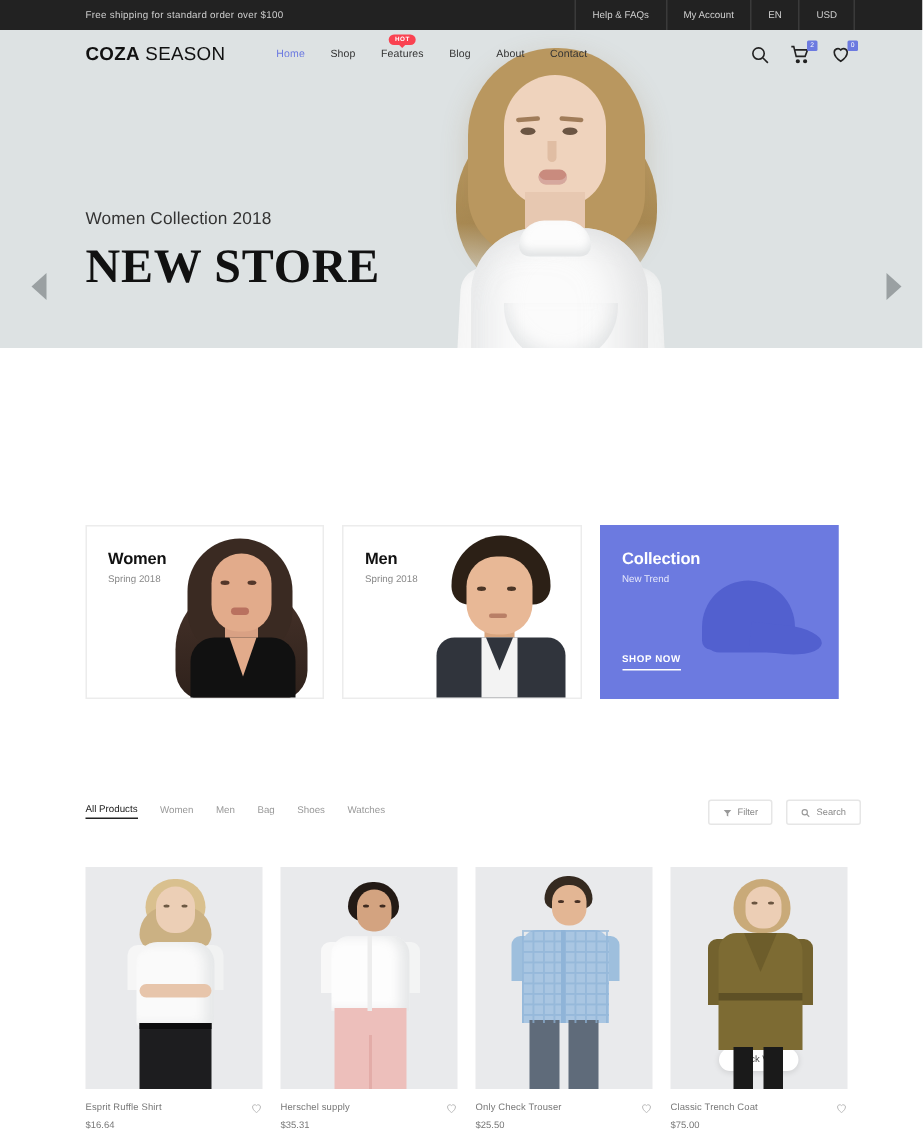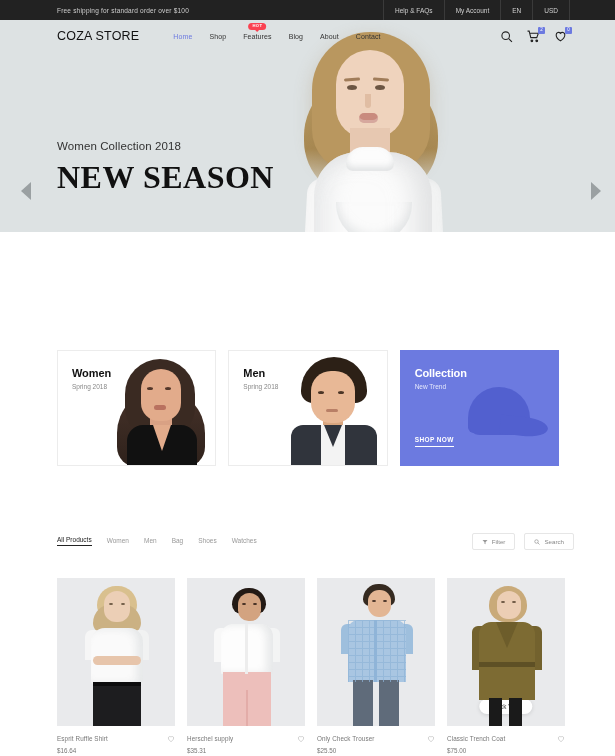--- a/index.html
+++ b/index.html
@@ -25,21 +25,21 @@
     padding: 0 11px; border-left: 1px solid #3a3a3a; white-space: nowrap;
   }
   .topbar-right .topbar-link:last-child { border-right: 1px solid #3a3a3a; margin-right: 45px; }
 
   
   .header {
     position: absolute; top: 20px; left: 0; width: 615px; height: 32px;
     display: flex; align-items: center; z-index: 5;
   }
   .logo { padding-left: 57px; font-size: 12.5px; letter-spacing: .2px; color: #111; white-space: nowrap; }
-  .logo b { font-weight: 400; }
+  .logo b { font-weight: 700; }
   .logo span.light { font-weight: 400; }
 
   .nav { display: flex; align-items: center; margin-left: 34px; gap: 17px; position: relative; }
   .nav-item {
     font-size: 7px; color: #333; position: relative; white-space: nowrap; letter-spacing: .1px;
   }
   .nav-item.active { color: #6c7ae0; }
   .hot-badge {
     position: absolute; top: -10px; left: 50%; transform: translateX(-50%);
     background: #fa4251; color: #fff; font-size: 4.2px; font-weight: 700;
@@ -312,29 +312,29 @@
       <div class="hp-neck"></div>
       <div class="hp-armL"></div>
         <div class="hp-armR"></div>
       <div class="hp-body"></div>
       <div class="hp-bust"></div>
       <div class="hp-collar"></div>
     </div>
 
     <div class="hero-text">
       <div class="hero-sub">Women Collection 2018</div>
-      <div class="hero-title">NEW SEASON</div>
+      <div class="hero-title">NEW STORE</div>
     </div>
 
     <div class="hero-arrow left"></div>
     <div class="hero-arrow right"></div>
   </div>
 
   <div class="header">
-    <div class="logo"><b>COZA</b><span class="light"> STORE</span></div>
+    <div class="logo"><b>COZA</b><span class="light"> SEASON</span></div>
 
     <div class="nav">
       <div class="nav-item active">Home</div>
       <div class="nav-item">Shop</div>
       <div class="nav-item">
         <span class="hot-badge">HOT</span>
         <span>Features</span>
       </div>
       <div class="nav-item">Blog</div>
       <div class="nav-item">About</div>

